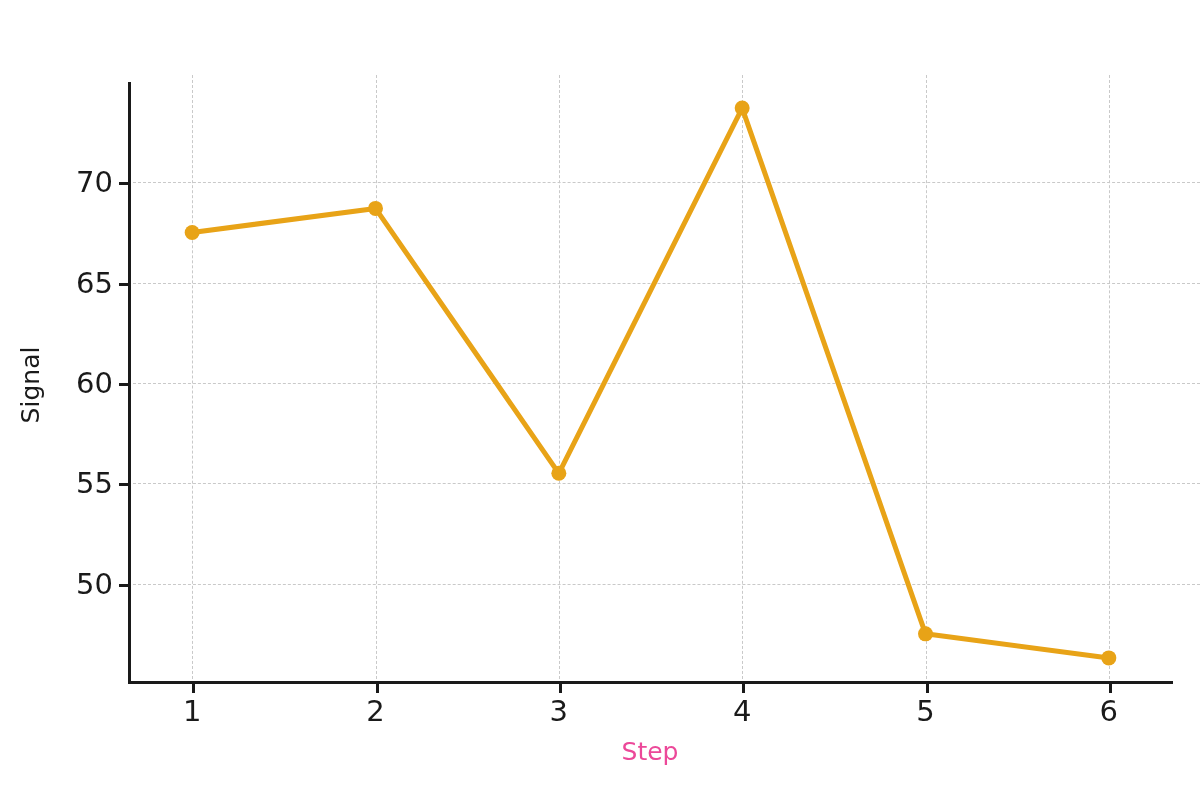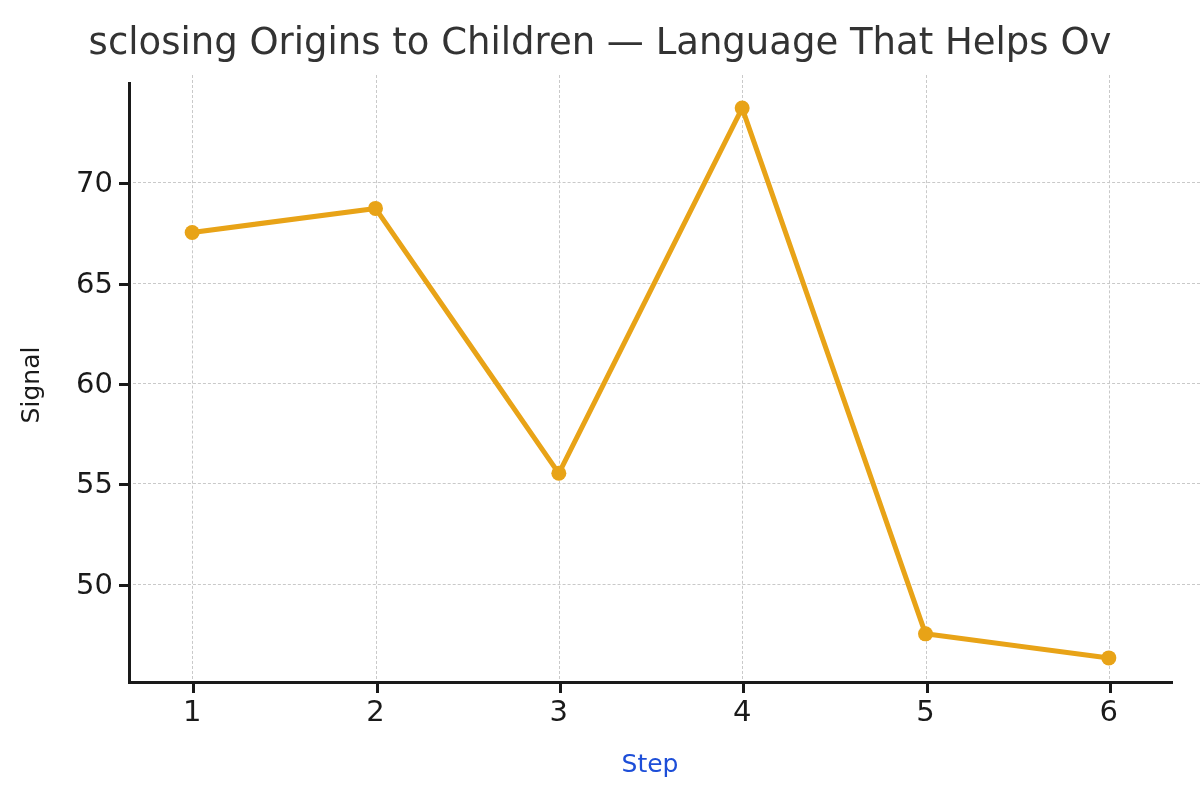--- a/index.html
+++ b/index.html
@@ -125,42 +125,40 @@
     font-size: 25px;
     color: #1a1a1a;
     white-space: nowrap;
   }
   #xlabel {
     position: absolute;
     left: 650px;
     top: 737px;
     transform: translateX(-50%);
     font-size: 25px;
-    color: #1d4ed8;
-    white-space: nowrap;
-    margin-top: 12px;
+    color: #ec4899;
+    white-space: nowrap;
   }
 
   
   #series-svg {
     position: absolute;
     left: 0;
     top: 0;
     width: 1045px;
     height: 602px;
     overflow: visible;
     pointer-events: none;
   }
 </style>
 </head>
 <body>
 
 <div id="figure">
 
-  <div id="chart-title">sclosing Origins to Children — Language That Helps Ov</div>
 
   <div id="ylabel">Signal</div>
 
   <div id="xlabel">Step</div>
 
   <div id="plot-area">
 
     <div id="grid-horizontal">
         <div class="gridline-h" style="top: 501.667px;"></div>
         <div class="gridline-h" style="top: 401.333px;"></div>

